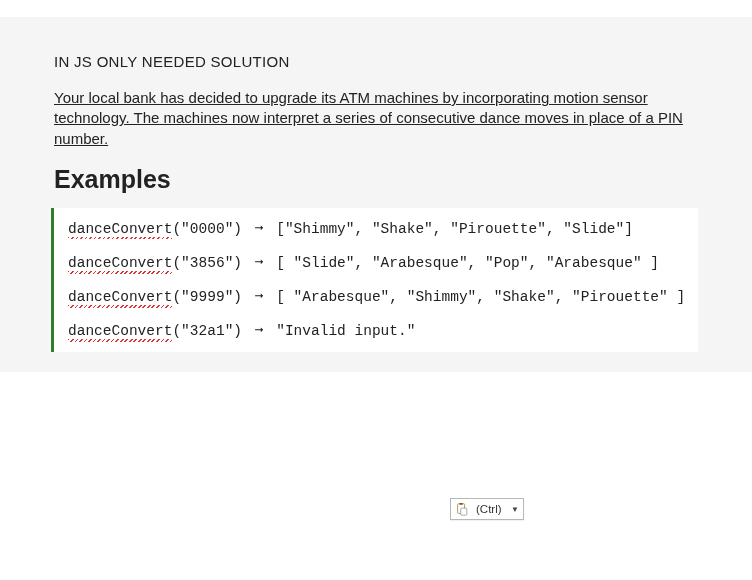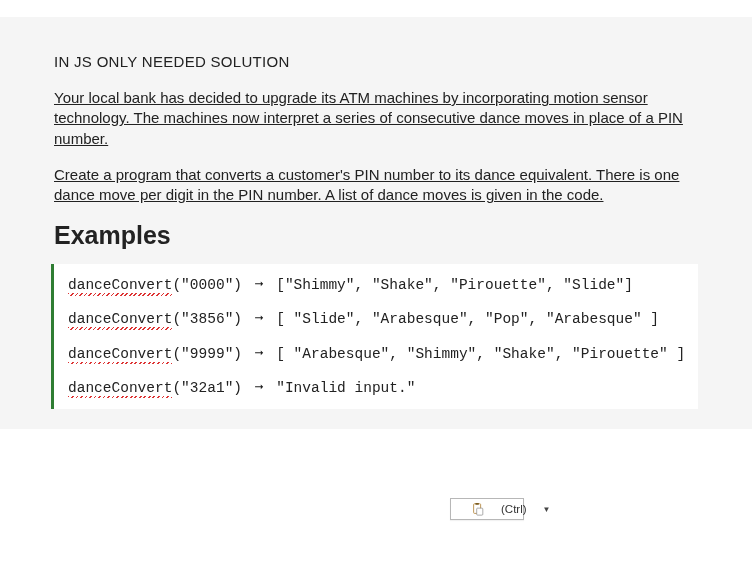--- a/index.html
+++ b/index.html
@@ -82,22 +82,22 @@
     left: 450px;
     top: 498px;
     width: 74px;
     height: 22px;
     background: #fff;
     border: 1px solid #b7b7b7;
     box-shadow: 0 1px 1px rgba(0,0,0,0.05);
     font-size: 11.5px;
     display: flex;
     align-items: center;
-    padding: 0 20px;
-    gap: 16px;
+    padding: 0 4px;
+    gap: 7px;
     cursor: pointer;
   }
   .paste-widget .pi {
     width: 14px;
     height: 14px;
     flex-shrink: 0;
   }
   .paste-widget .pt {
     color: #333;
   }
@@ -109,21 +109,20 @@
 </style>
 </head>
 <body>
 
 <div class="content">
 
   <div class="title-line">IN JS ONLY NEEDED SOLUTION</div>
 
   <p class="para">Your local bank has decided to upgrade its ATM machines by incorporating motion sensor technology. The machines now interpret a series of consecutive dance moves in place of a PIN number.</p>
 
-  <p class="para">Create a program that converts a customer's PIN number to its dance equivalent. There is one dance move per digit in the PIN number. A list of dance moves is given in the code.</p>
 
   <div class="heading">Examples</div>
 
   <div class="code-area">
 
     <div class="code-line"><span class="spellwave">danceConvert</span><span>("0000")</span> <span class="arr">➞</span><span> ["Shimmy", "Shake", "Pirouette", "Slide"]</span></div>
 
     <div class="code-line"><span class="spellwave">danceConvert</span><span>("3856")</span> <span class="arr">➞</span><span> [ "Slide", "Arabesque", "Pop", "Arabesque" ]</span></div>
 
     <div class="code-line"><span class="spellwave">danceConvert</span><span>("9999")</span> <span class="arr">➞</span><span> [ "Arabesque", "Shimmy", "Shake", "Pirouette" ]</span></div>

